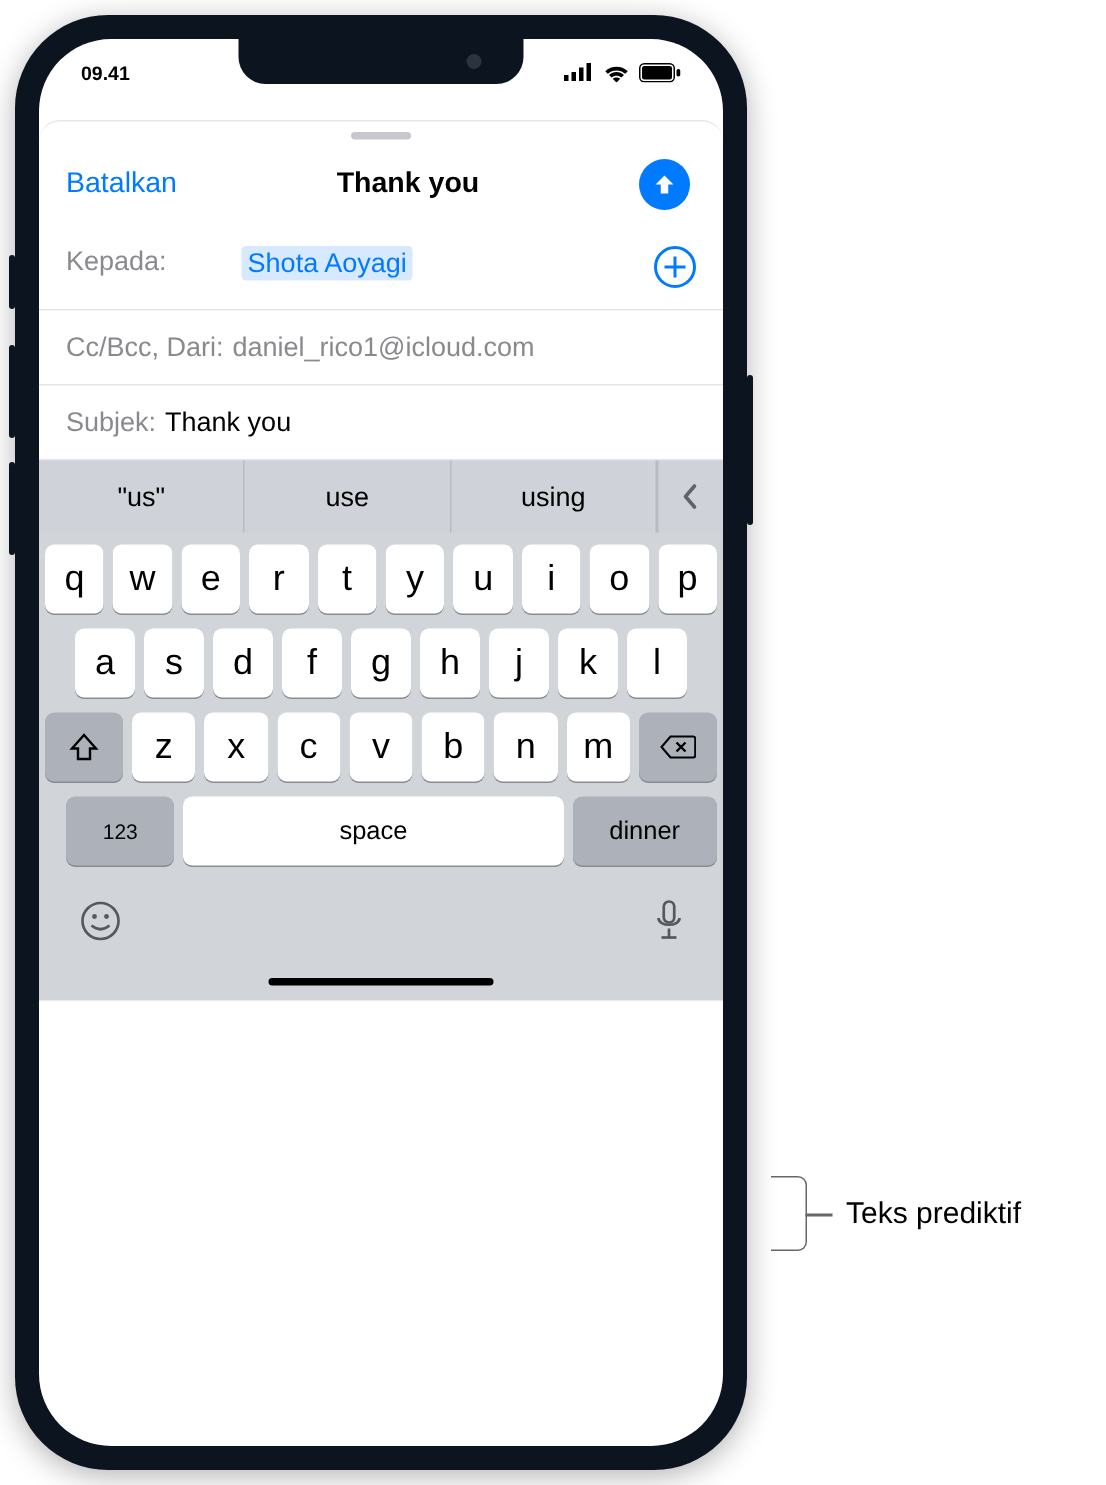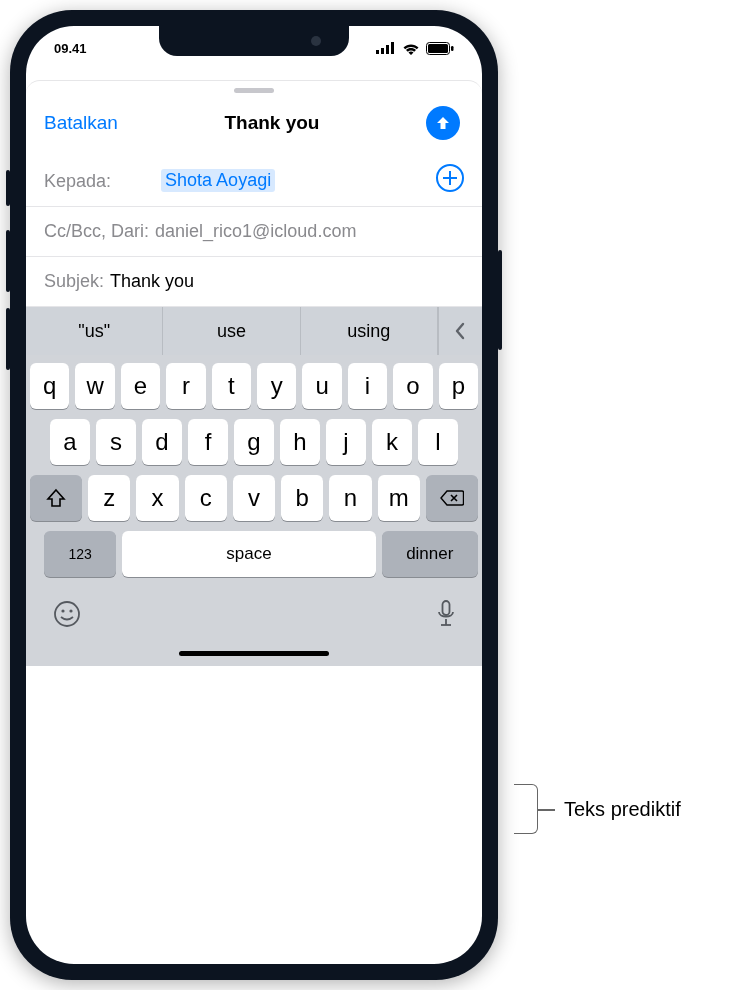--- a/index.html
+++ b/index.html
@@ -109,21 +109,21 @@
       border-radius: 50%;
       background: #007aff;
       display: flex; align-items: center; justify-content: center;
     }
     .send-btn svg { display: block; }
 
     .field-row {
       padding: 14px 18px;
       border-bottom: 1px solid #e5e5e8;
       display: flex;
-      align-items: flex-end;
+      align-items: flex-start;
       gap: 6px;
       font-size: 18px;
       color: #8a8a8e;
     }
     .field-label { color: #8a8a8e; }
     .field-to { flex: 1; display: flex; align-items: center; gap: 6px; }
     .recipient-chip {
       color: #007aff;
       background: #d7e9ff;
       padding: 1px 4px;

